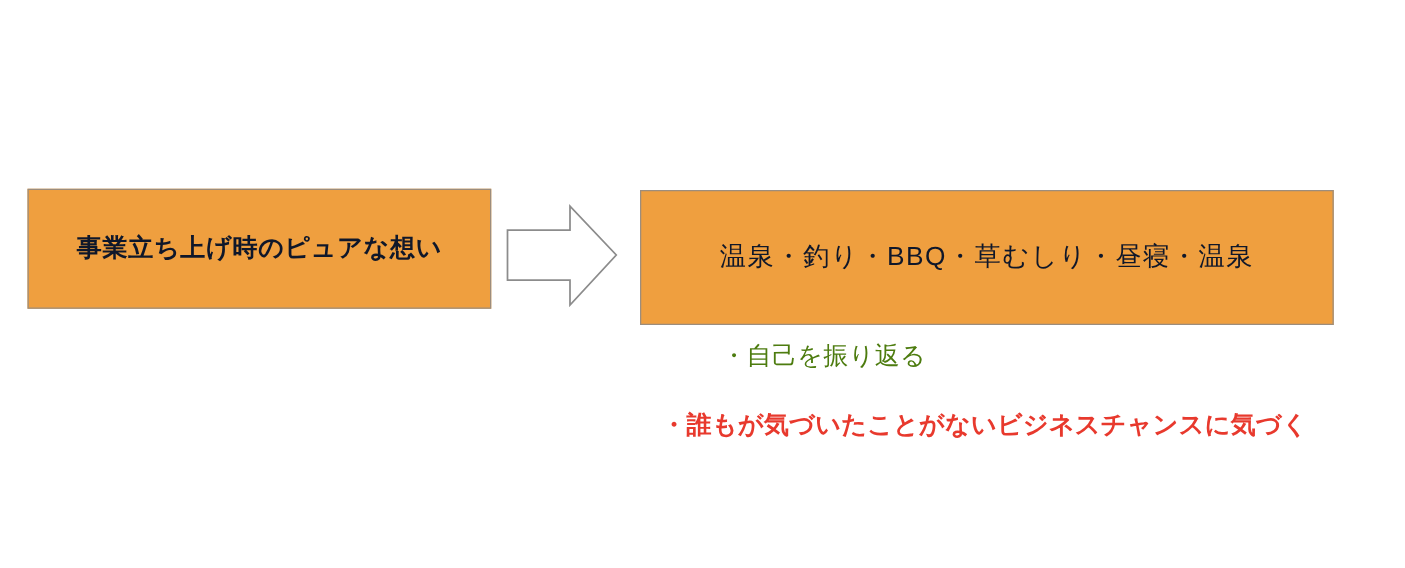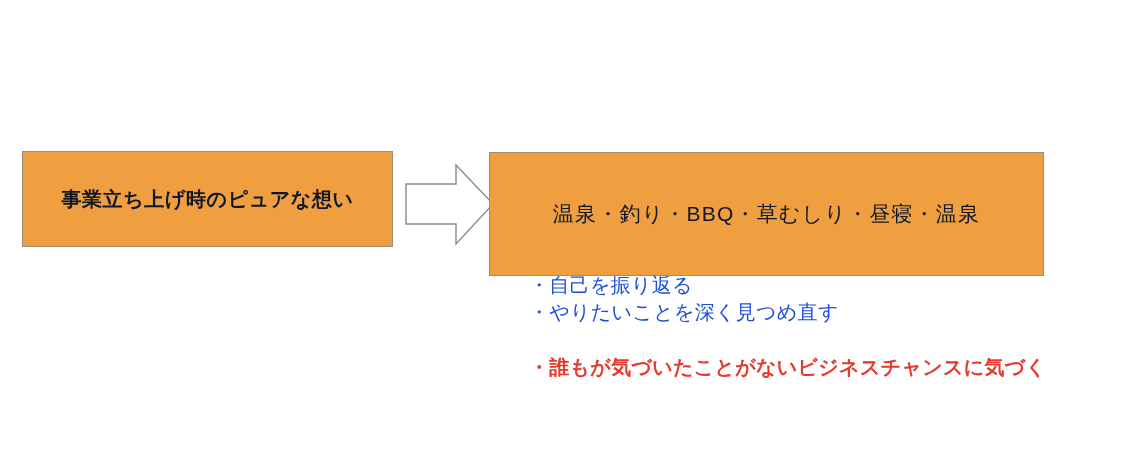--- a/index.html
+++ b/index.html
@@ -31,24 +31,24 @@
     justify-content: center;
     color: #0f172a;
   }
   #box-left {
     left: 22px;
     top: 151px;
     width: 371px;
     height: 96px;
   }
   #box-right {
-    left: 489px;
+    left: 512px;
     top: 152px;
     width: 555px;
-    height: 124px;
+    height: 108px;
     align-items: center;
   }
   .box-text-bold {
     font-size: 20px;
     font-weight: bold;
     letter-spacing: 0.6px;
     line-height: 1.2;
     white-space: nowrap;
   }
   .box-text-regular {
@@ -75,22 +75,23 @@
     top: 272px;
     width: 520px;
   }
   .bullet-line {
     font-size: 20px;
     line-height: 27px;
     white-space: nowrap;
     letter-spacing: 0.3px;
   }
   .bullet-line.normal {
-    color: #1d4ed8;
+    color: #4d7c0f;
     font-weight: normal;
+    margin-left: 48px;
   }
   .bullet-line.highlight {
     color: #e8392d;
     font-weight: bold;
     margin-top: 28px;
   }
 </style>
 </head>
 <body>
 
@@ -105,17 +106,16 @@
       <polygon points="4,24 54,24 54,5 91,44 54,84 54,64 4,64" fill="#ffffff" stroke="#8c8c8c" stroke-width="1.4" stroke-linejoin="miter"></polygon>
     </svg>
   </div>
 
   <div class="orange-box" id="box-right">
     <span class="box-text-regular">温泉・釣り・BBQ・草むしり・昼寝・温泉</span>
   </div>
 
   <div id="bullet-list">
     <div class="bullet-line normal">・自己を振り返る</div>
-    <div class="bullet-line normal">・やりたいことを深く見つめ直す</div>
     <div class="bullet-line highlight">・誰もが気づいたことがないビジネスチャンスに気づく</div>
   </div>
 
 </div>
 
 </body></html>

